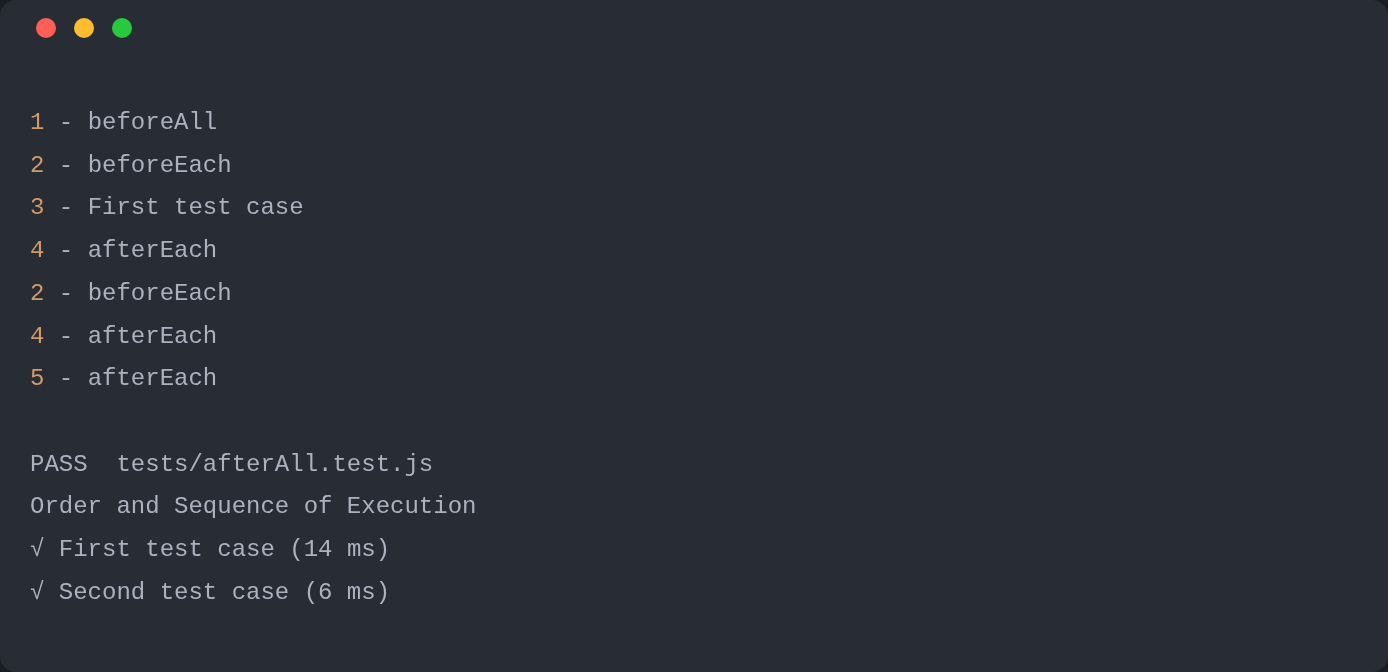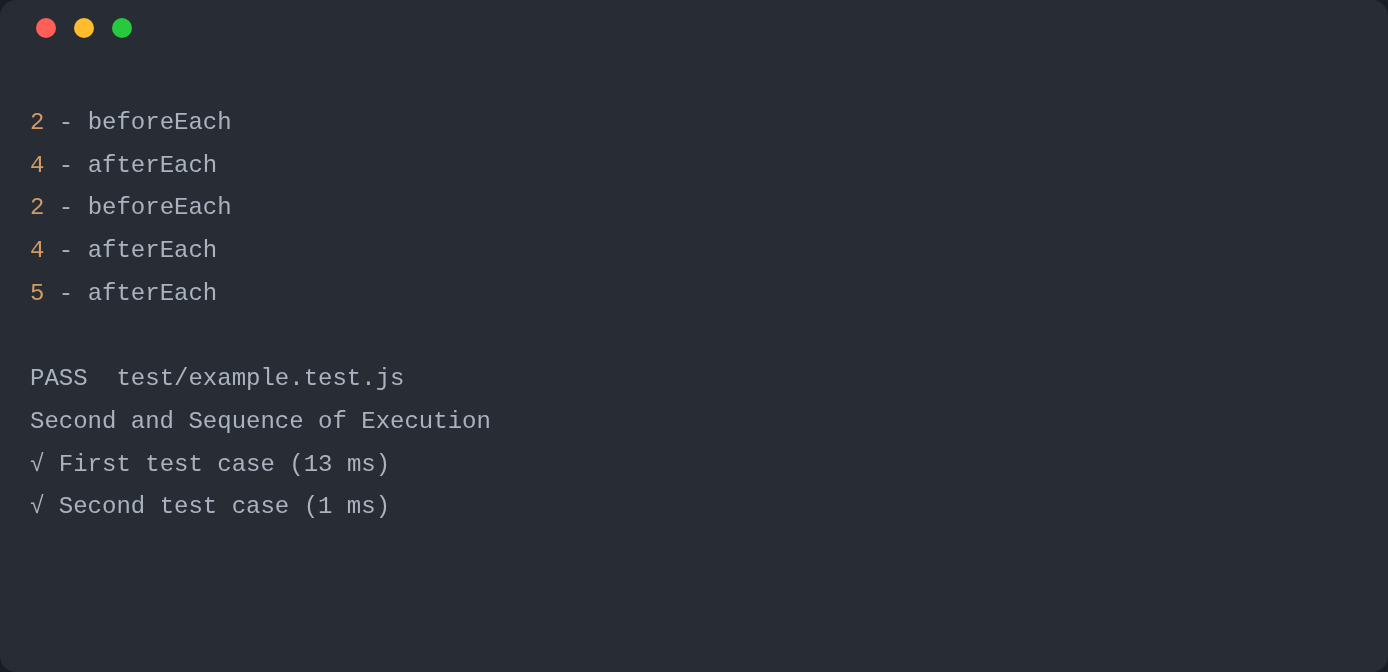--- a/index.html
+++ b/index.html
@@ -52,24 +52,26 @@
 </head>
 <body>
 
 <div class="terminal">
   <div class="titlebar">
     <div class="dot dot-red"></div>
     <div class="dot dot-yellow"></div>
     <div class="dot dot-green"></div>
   </div>
   <div class="content">
+    <div class="line"><span class="num">1</span><span class="dash"> - </span><span class="text">beforeAll</span></div>
     <div class="line"><span class="num">2</span><span class="dash"> - </span><span class="text">beforeEach</span></div>
+    <div class="line"><span class="num">3</span><span class="dash"> - </span><span class="text">First test case</span></div>
     <div class="line"><span class="num">4</span><span class="dash"> - </span><span class="text">afterEach</span></div>
     <div class="line"><span class="num">2</span><span class="dash"> - </span><span class="text">beforeEach</span></div>
     <div class="line"><span class="num">4</span><span class="dash"> - </span><span class="text">afterEach</span></div>
     <div class="line"><span class="num">5</span><span class="dash"> - </span><span class="text">afterEach</span></div>
     <div class="spacer"></div>
-    <div class="line"><span>PASS</span>  <span>test/example.test.js</span></div>
-    <div class="line">Second and Sequence of Execution</div>
-    <div class="line"><span>√</span> <span>First test case</span> <span>(13 ms)</span></div>
-    <div class="line"><span>√</span> <span>Second test case</span> <span>(1 ms)</span></div>
+    <div class="line"><span>PASS</span>  <span>tests/afterAll.test.js</span></div>
+    <div class="line">Order and Sequence of Execution</div>
+    <div class="line"><span>√</span> <span>First test case</span> <span>(14 ms)</span></div>
+    <div class="line"><span>√</span> <span>Second test case</span> <span>(6 ms)</span></div>
   </div>
 </div>
 
 </body></html>

